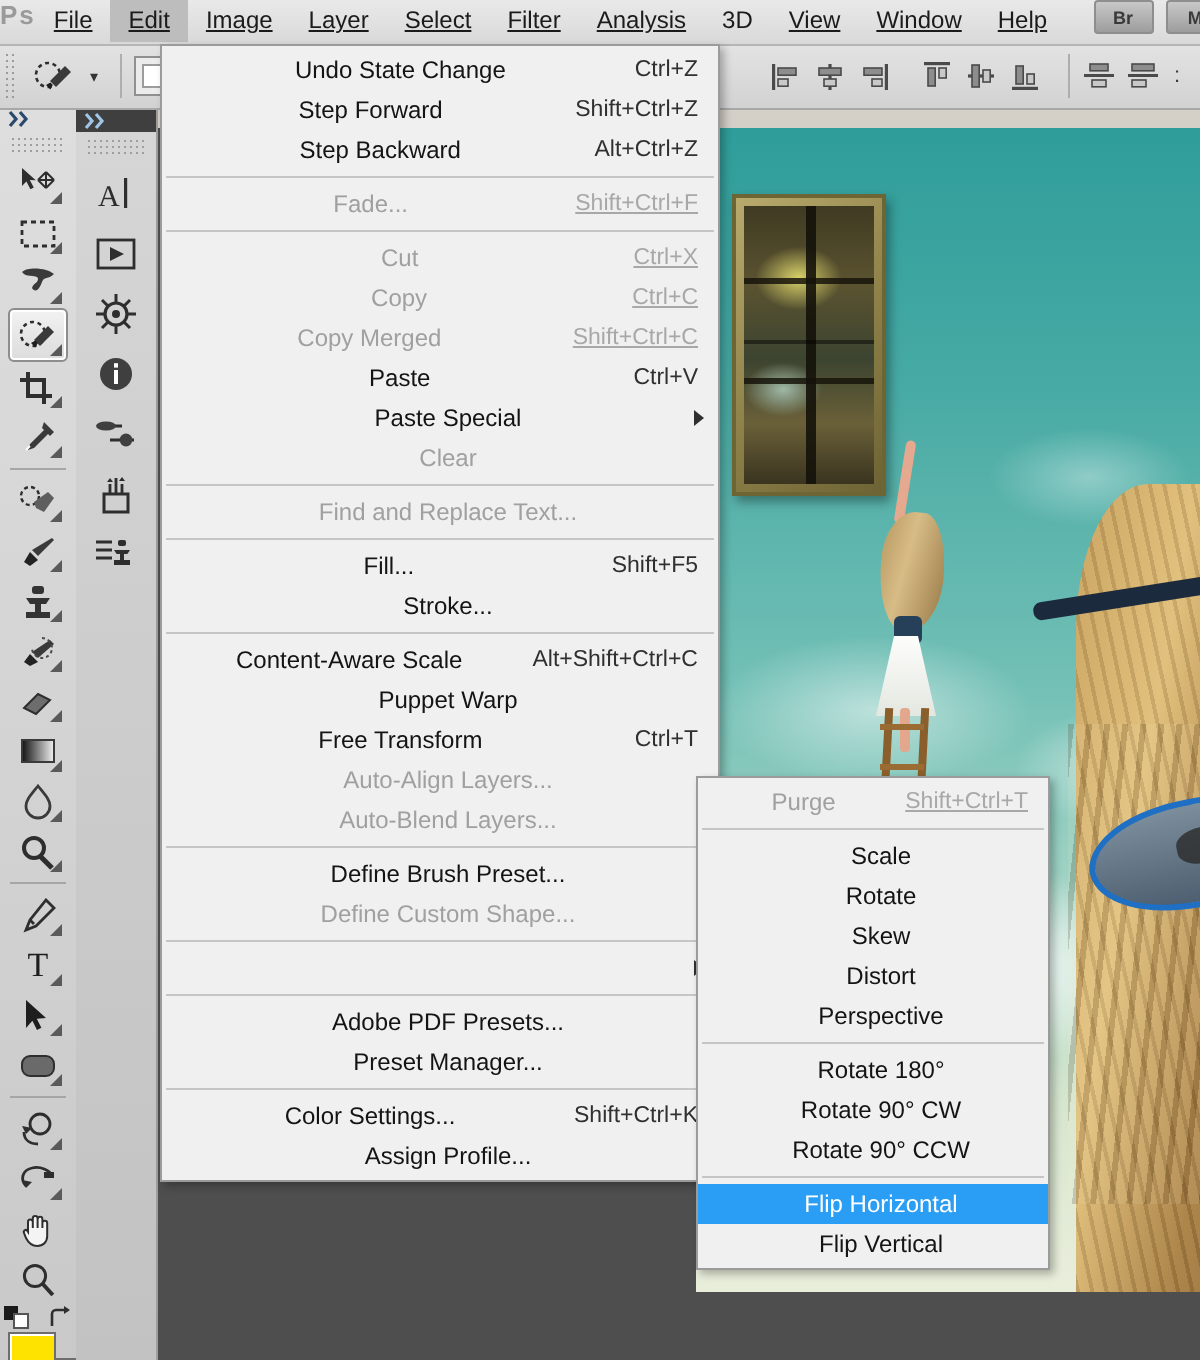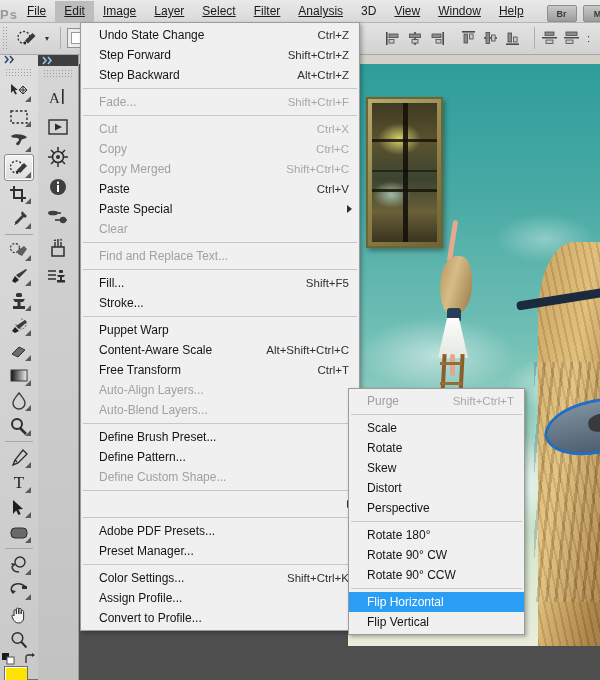--- a/index.html
+++ b/index.html
@@ -67,21 +67,21 @@
        background:repeating-linear-gradient(96deg, rgba(60,35,10,.18) 0 3px, rgba(255,240,200,.10) 3px 9px);}
   .blueband{position:absolute;left:168px;top:228px;width:124px;height:9px;background:#1b2a3d;transform:rotate(-9deg);border-radius:4px;}
   .bluebowl{position:absolute;left:196px;top:336px;width:96px;height:48px;
        background:linear-gradient(#7c8e9c,#4d5f70);border:3px solid #1f6fc4;
        border-radius:50% 46% 44% 52%;transform:rotate(-12deg);}
   .bluebowl:after{content:"";position:absolute;left:42px;top:12px;width:34px;height:18px;background:#2b2b2b;border-radius:40%;opacity:.8;}
 
   
   .menubar{position:absolute;left:0;top:0;width:600px;height:22px;
      background:linear-gradient(#e9e9e9,#d9d9d9);border-bottom:1px solid #b5b5b5;
-     display:flex;align-items:flex-end;font-size:12px;color:#1b1b1b;}
+     display:flex;align-items:flex-start;font-size:12px;color:#1b1b1b;}
   .ps-logo{width:36px;text-align:center;font-weight:bold;color:#9a9a9a;font-size:13px;letter-spacing:1px;}
   .menubar .mi{padding:3px 9px 4px;cursor:default;white-space:nowrap;}
   .menubar .mi u{text-decoration:underline;}
   .menubar .mi.active{background:#bdbdbd;}
   .mb-sep{width:1px;height:14px;background:#b0b0b0;margin:0 7px;}
   .mb-btn{min-width:22px;height:15px;border:1px solid #8e8e8e;background:linear-gradient(#c8c8c8,#9d9d9d);
      font-size:9px;font-weight:bold;color:#3a3a3a;display:flex;align-items:center;justify-content:center;
      margin-right:6px;border-radius:2px;padding:0 3px;}
 
   
@@ -120,25 +120,25 @@
   .pc-head{height:12px;background:#3f3f3f;display:flex;align-items:center;padding-left:4px;}
   .pc-dots{height:9px;width:30px;margin:3px auto 4px;
      background-image:radial-gradient(#9e9e9e 34%, transparent 35%);background-size:3px 3px;}
   .pitem{width:34px;height:30px;margin:0 auto;display:flex;align-items:center;justify-content:center;}
 
   
   .menu{position:absolute;background:#f0f0f0;border:1px solid #9b9b9b;
      box-shadow:2px 2px 4px rgba(0,0,0,.28);font-size:12px;color:#141414;padding:2px 0;z-index:40;}
   #edit-menu{left:80px;top:22px;width:278px;}
   #transform-menu{left:348px;top:388px;width:175px;}
-  .menu .row{display:flex;align-items:center;height:20px;padding:0 10px 0 18px;position:relative;white-space:nowrap;}
+  .menu .row{display:flex;align-items:center;height:20px;padding:0 10px 0 18px;position:relative;white-space:nowrap;text-align:center;}
   .menu .row .lbl{flex:1;}
   .menu .row .acc{color:#303030;font-size:11.5px;padding-left:16px;}
   .menu .row.dis{color:#a0a0a0;}
-  .menu .row.dis .acc{color:#a8a8a8;}
+  .menu .row.dis .acc{color:#a8a8a8;text-decoration:underline;}
   .menu .row.hl{background:#2a9df4;color:#fff;}
   .menu .sep{height:1px;background:#c6c6c6;margin:3px 2px;}
   .menu .arw{position:absolute;right:7px;top:50%;margin-top:-4px;width:0;height:0;
      border-top:4px solid transparent;border-bottom:4px solid transparent;border-left:5px solid #2f2f2f;}
   .menu .row.hl .arw{border-left-color:#fff;}
   .tool-ico{display:block;}
 </style>
 </head>
 <body>
 
@@ -580,43 +580,40 @@
       <div class="sep"></div>
       <div class="row">
         <span class="lbl">Fill...</span>
         <span class="acc">Shift+F5</span>
       </div>
       <div class="row">
         <span class="lbl">Stroke...</span>
       </div>
       <div class="sep"></div>
       <div class="row">
-        <span class="lbl">Puppet Warp</span>
-      </div>
-      <div class="row">
         <span class="lbl">Content-Aware Scale</span>
         <span class="acc">Alt+Shift+Ctrl+C</span>
       </div>
       <div class="row">
+        <span class="lbl">Puppet Warp</span>
+      </div>
+      <div class="row">
         <span class="lbl">Free Transform</span>
         <span class="acc">Ctrl+T</span>
       </div>
       <div class="row dis">
         <span class="lbl">Auto-Align Layers...</span>
       </div>
       <div class="row dis">
         <span class="lbl">Auto-Blend Layers...</span>
       </div>
       <div class="sep"></div>
       <div class="row">
         <span class="lbl">Define Brush Preset...</span>
       </div>
-      <div class="row">
-        <span class="lbl">Define Pattern...</span>
-      </div>
       <div class="row dis">
         <span class="lbl">Define Custom Shape...</span>
       </div>
       <div class="sep"></div>
       <div class="row">
         <i class="arw"></i>
       </div>
       <div class="sep"></div>
       <div class="row">
         <span class="lbl">Adobe PDF Presets...</span>
@@ -625,23 +622,20 @@
         <span class="lbl">Preset Manager...</span>
       </div>
       <div class="sep"></div>
       <div class="row">
         <span class="lbl">Color Settings...</span>
         <span class="acc">Shift+Ctrl+K</span>
       </div>
       <div class="row">
         <span class="lbl">Assign Profile...</span>
       </div>
-      <div class="row">
-        <span class="lbl">Convert to Profile...</span>
-      </div>
     </div>
 
   <div class="menu" id="transform-menu">
       <div class="row dis">
         <span class="lbl">Purge</span>
         <span class="acc">Shift+Ctrl+T</span>
       </div>
       <div class="sep"></div>
       <div class="row">
         <span class="lbl">Scale</span>

